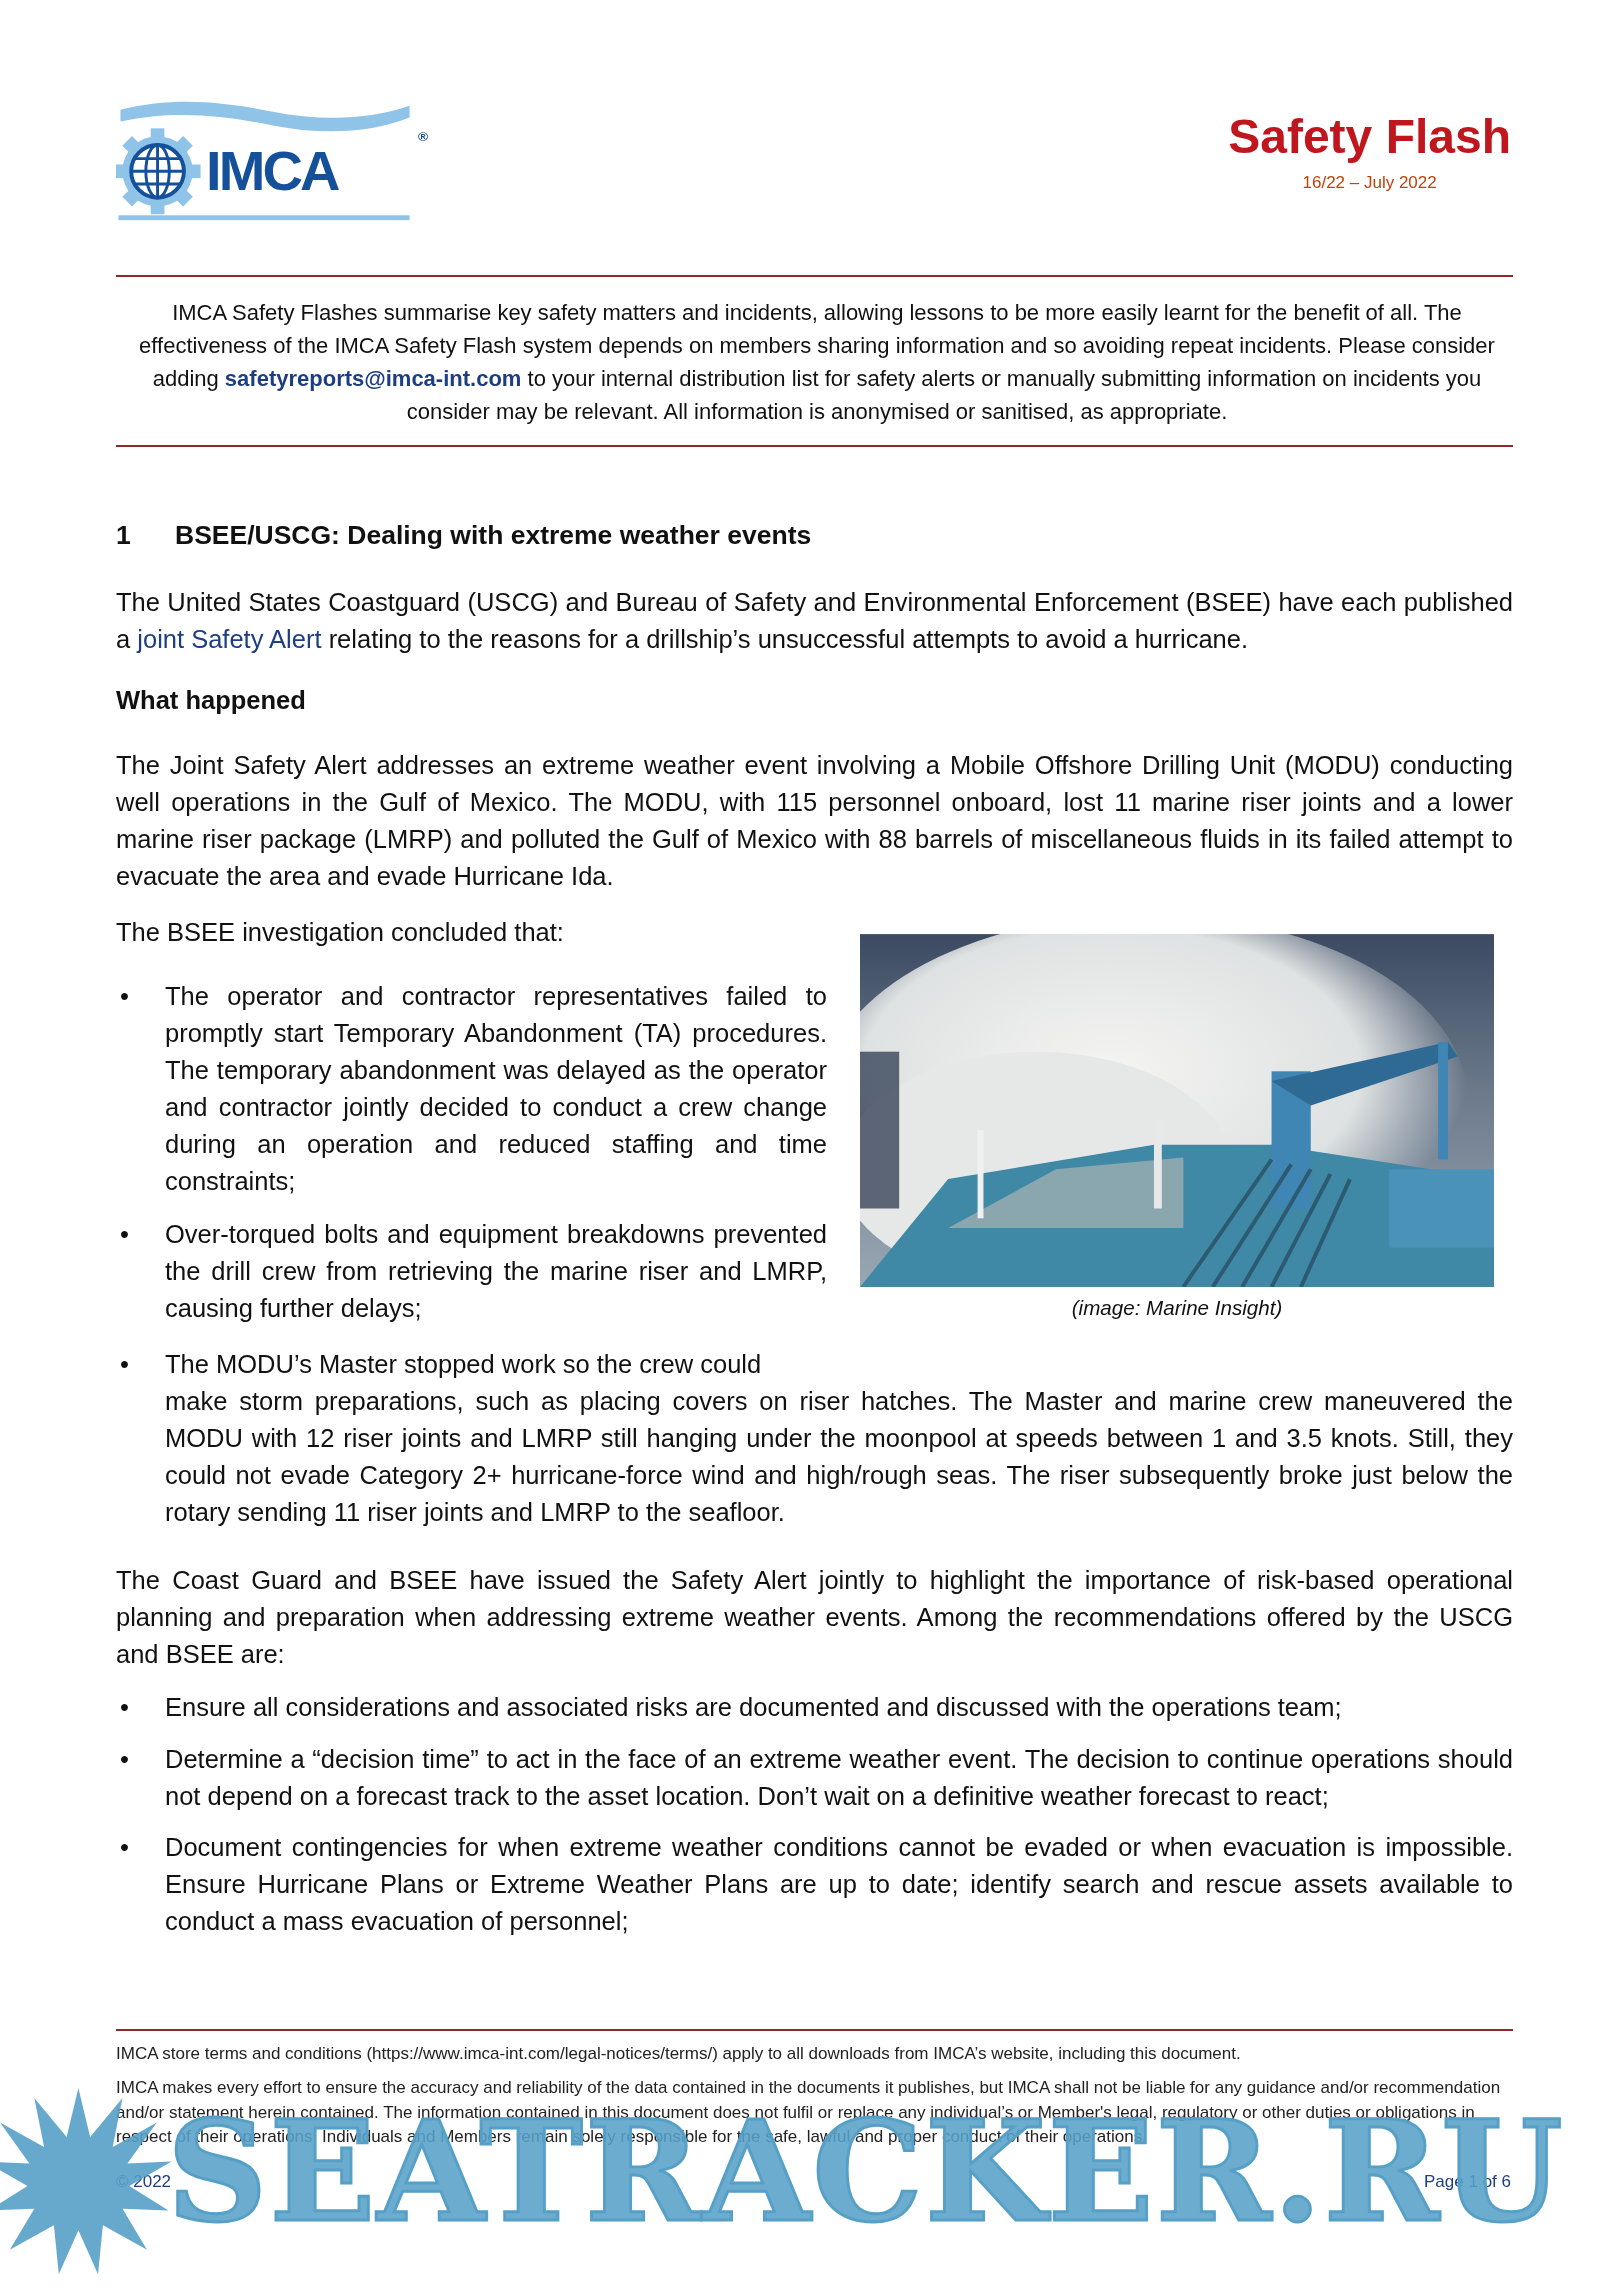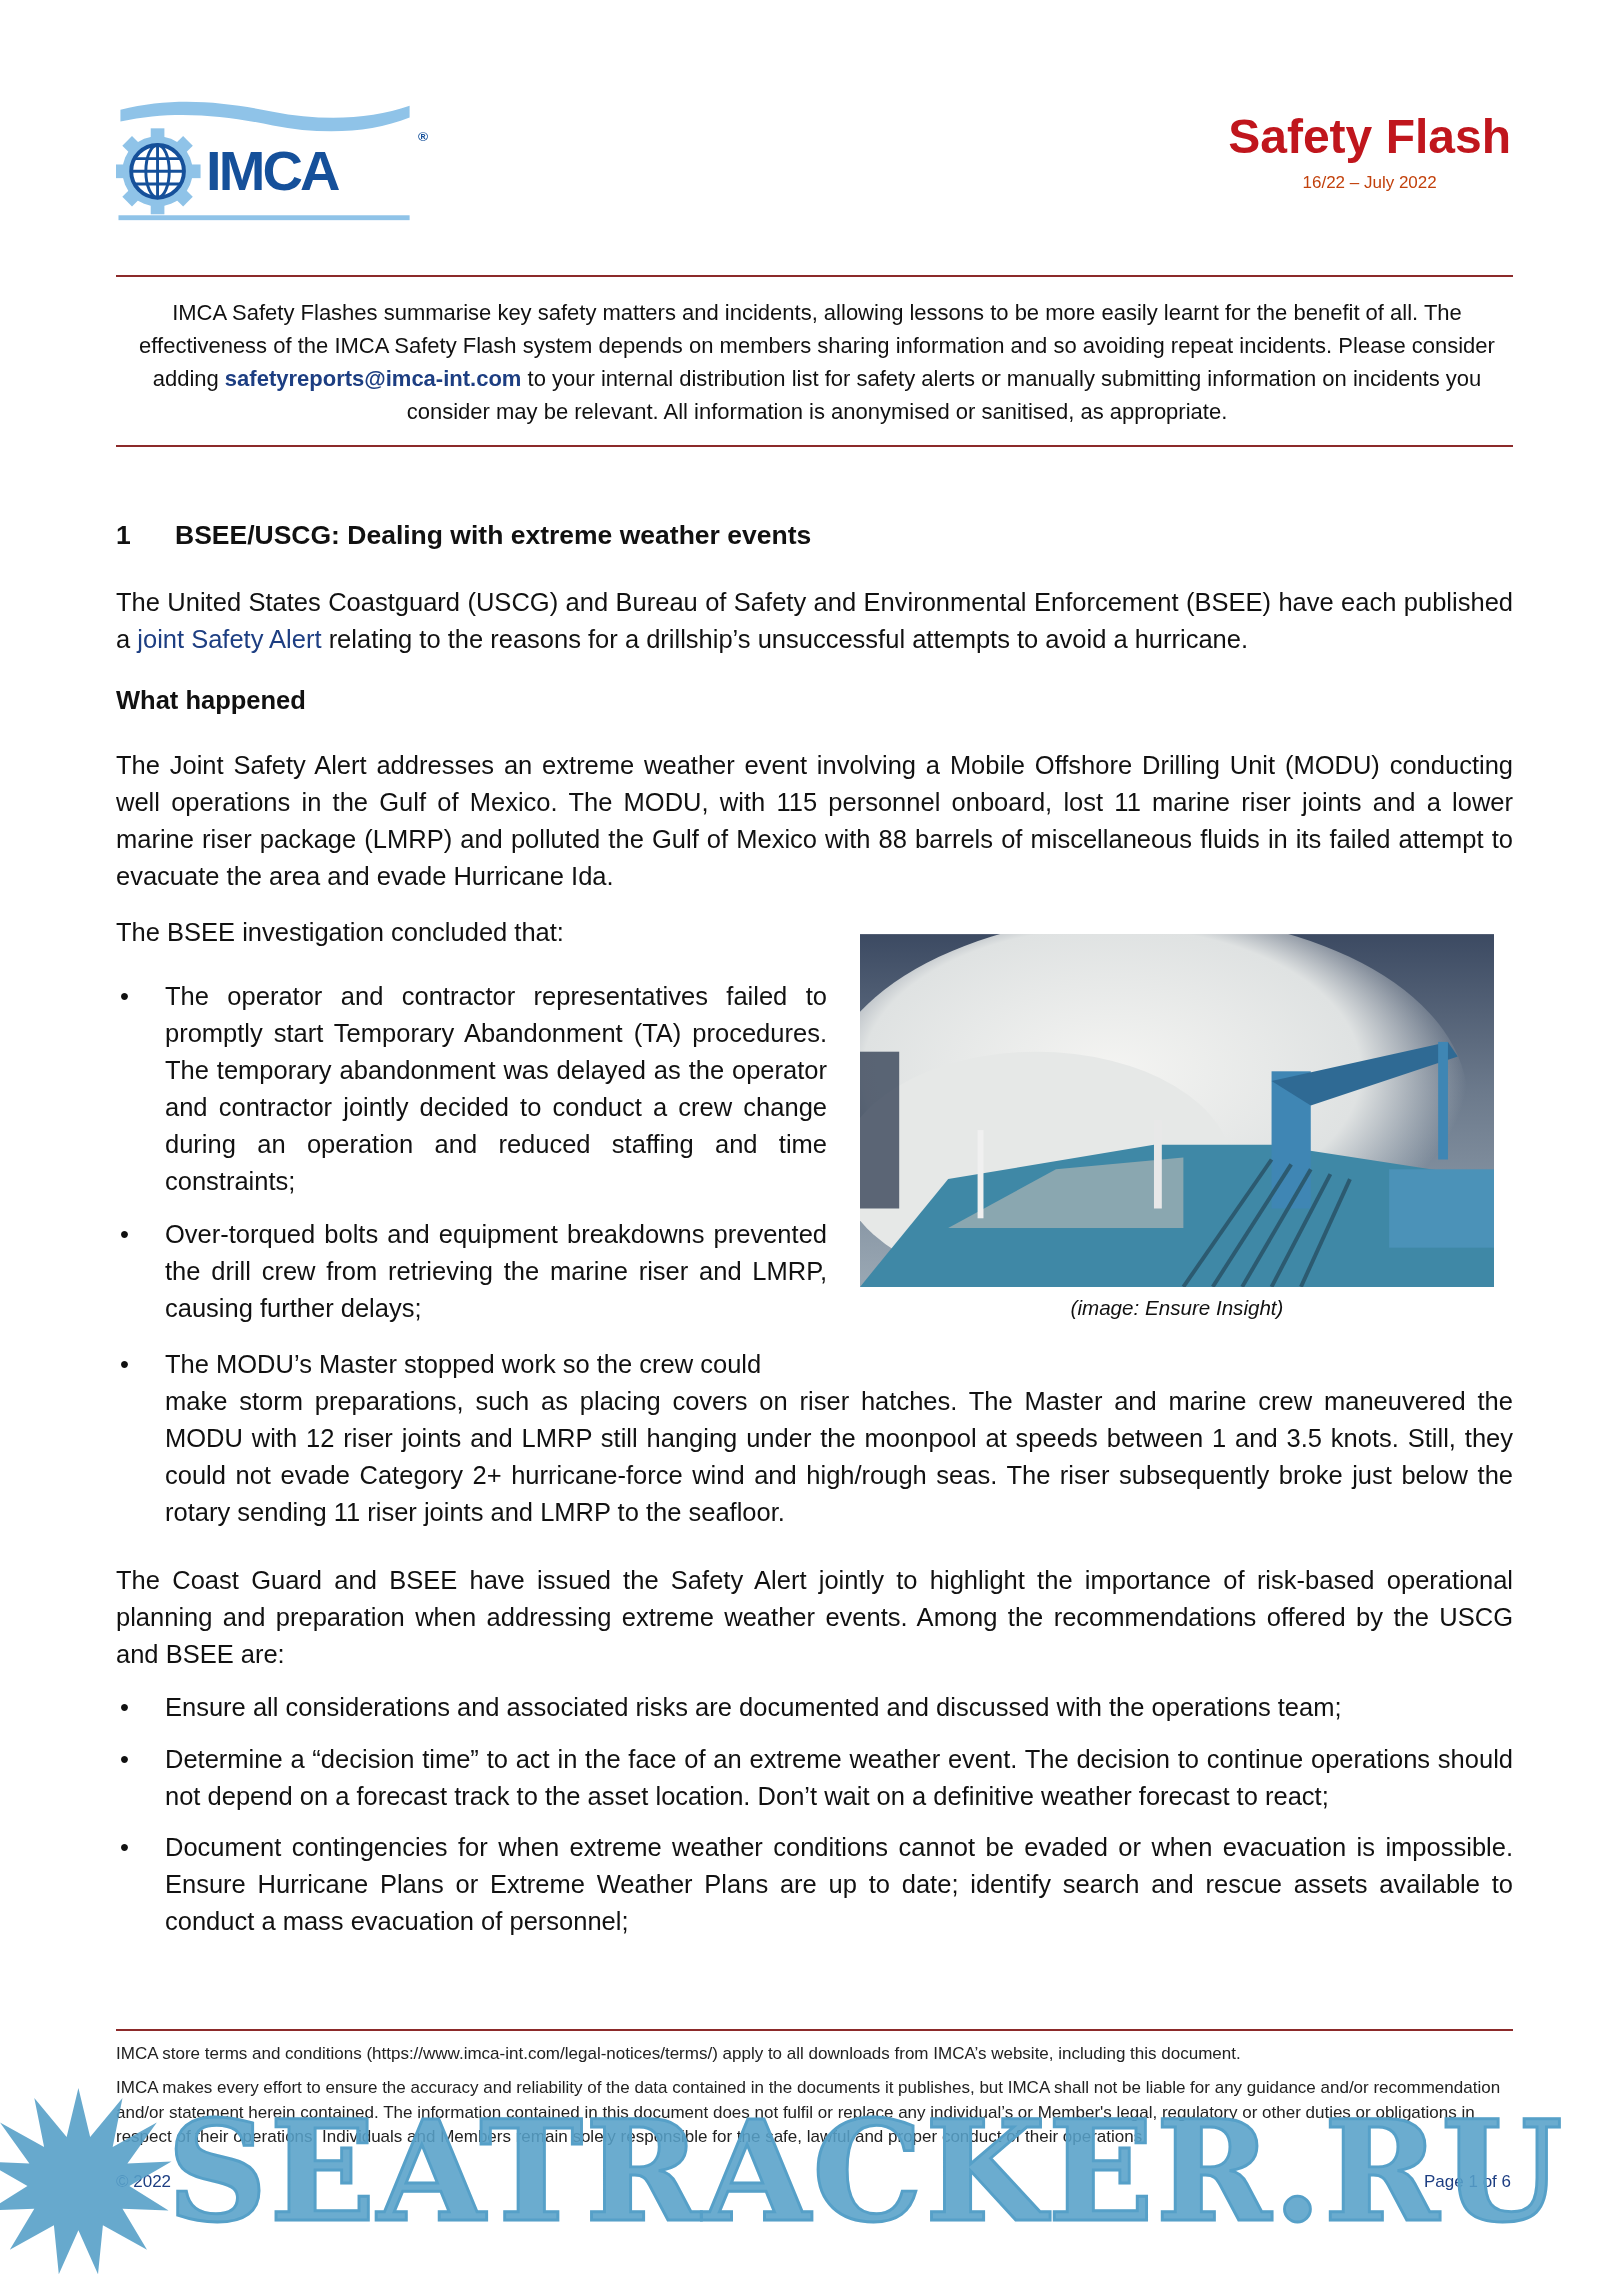--- a/index.html
+++ b/index.html
@@ -145,21 +145,21 @@
         <line x1="330" y1="360" x2="420" y2="230"></line>
           <line x1="360" y1="360" x2="440" y2="235"></line>
         <line x1="390" y1="360" x2="460" y2="240"></line>
           <line x1="420" y1="360" x2="480" y2="245"></line>
         <line x1="450" y1="360" x2="500" y2="250"></line>
       </g>
       <rect x="540" y="240" width="107" height="80" fill="#4b92b8"></rect>
       <rect x="0" y="120" width="40" height="160" fill="#1f2d44" opacity="0.7"></rect>
     </svg>
   </div>
-  <div class="caption">(image: Ensure Insight)</div>
+  <div class="caption">(image: Marine Insight)</div>
 
   <div class="body-text" style="top:1346px; width:1397px;">
     <ul class="bullets">
       <li>
         <span class="dot">•</span>
         <span style="display:block; text-align:left;">The MODU’s Master stopped work so the crew could</span>
         <span style="display:block;">make storm preparations, such as placing covers on riser hatches. The Master and marine crew maneuvered the MODU with 12 riser joints and LMRP still hanging under the moonpool at speeds between 1 and 3.5 knots. Still, they could not evade Category 2+ hurricane-force wind and high/rough seas. The riser subsequently broke just below the rotary sending 11 riser joints and LMRP to the seafloor.</span>
       </li>
     </ul>
   </div>

